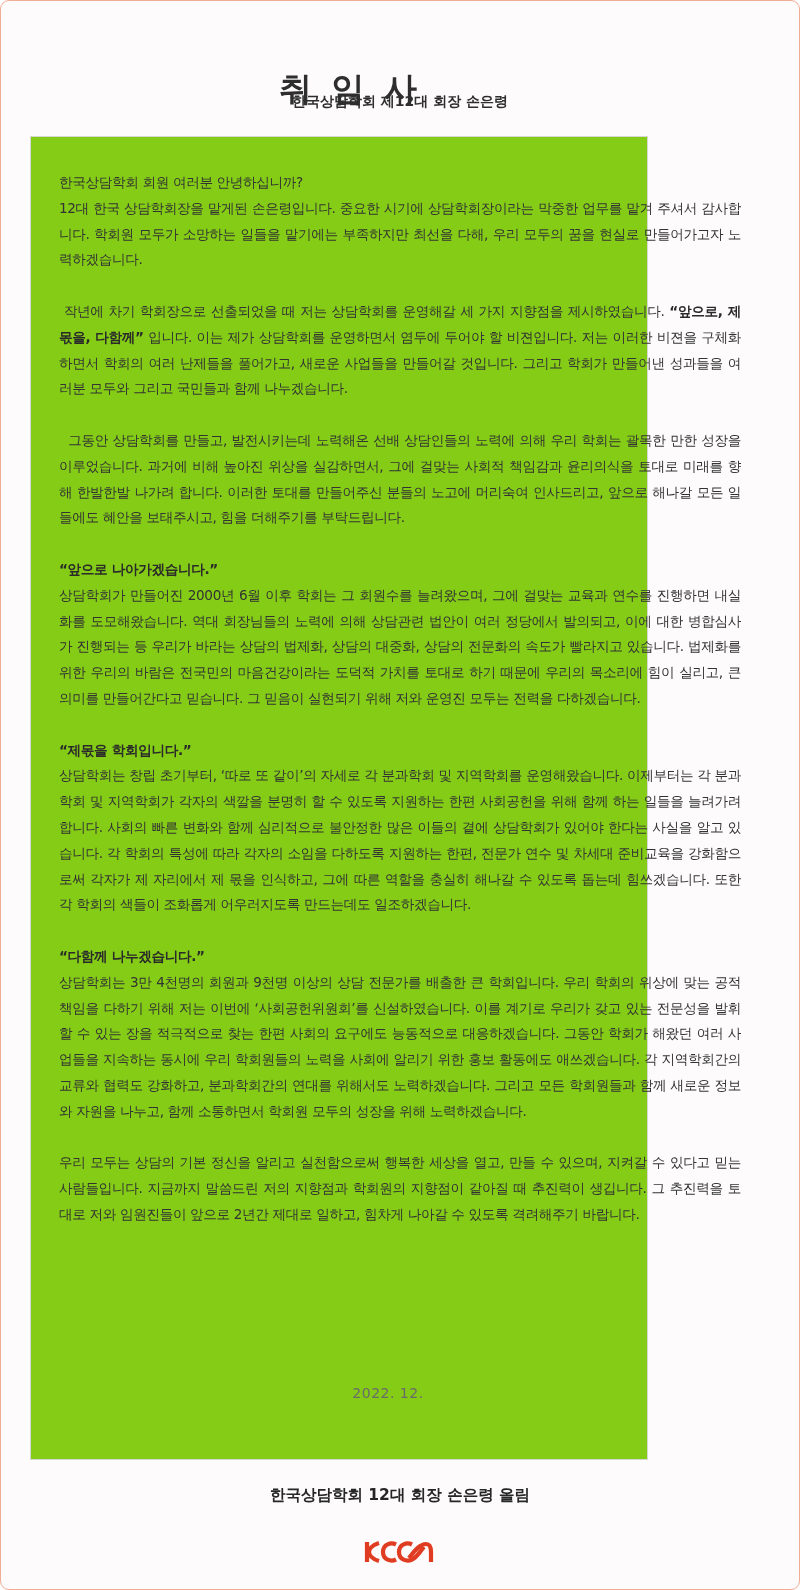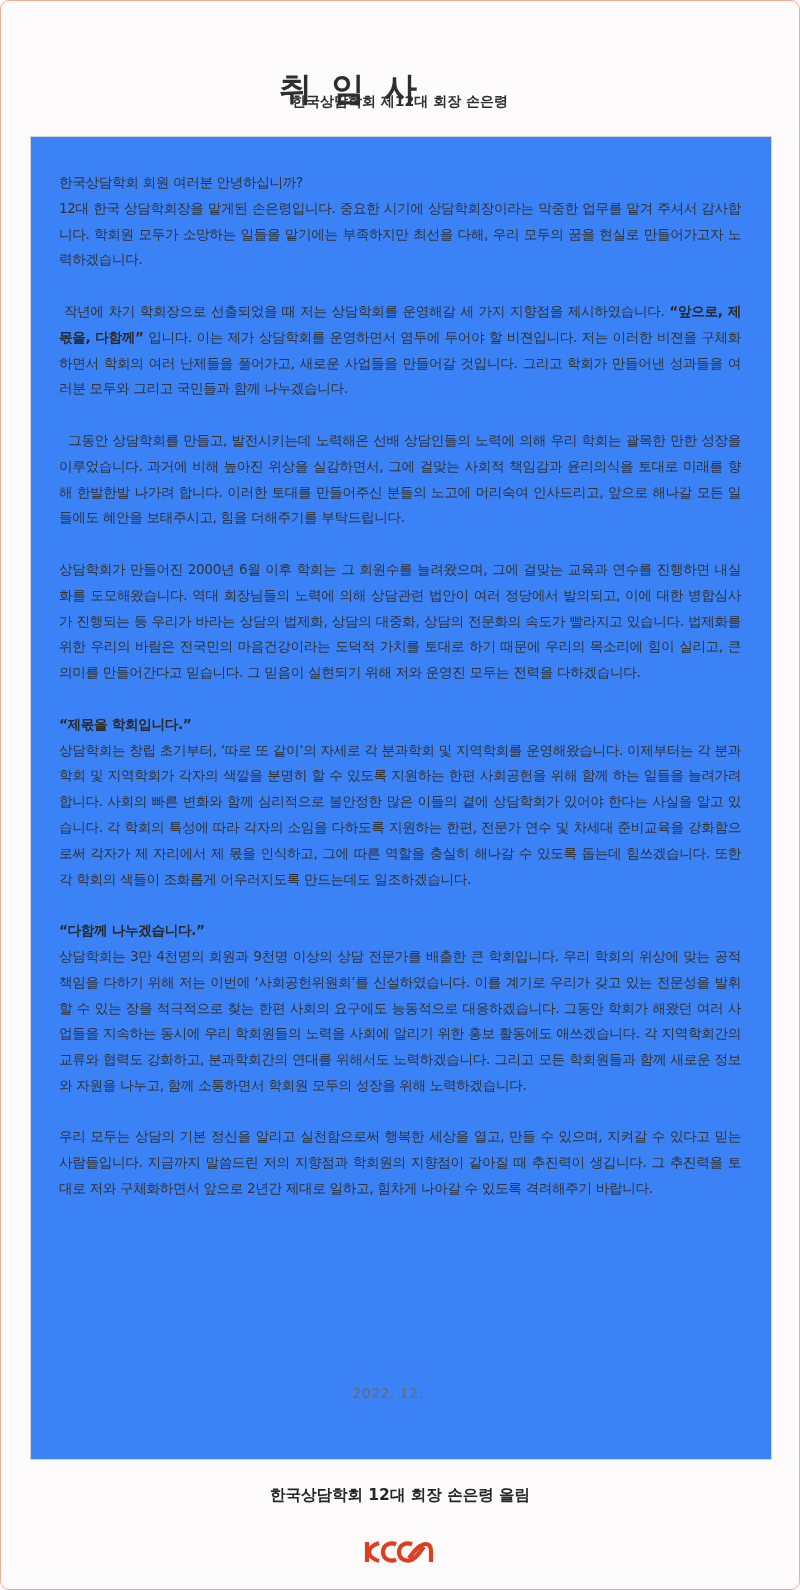--- a/index.html
+++ b/index.html
@@ -33,23 +33,23 @@
     position: absolute;
     top: 93px; left: 0; width: 800px;
     text-align: center;
     font-size: 14px;
     font-weight: bold;
     color: #2e2e2e;
   }
   .content-box {
     position: absolute;
     left: 30px; top: 136px;
-    width: 742px;
+    width: 618px;
     height: 1324px;
-    background: #3b82f6;
+    background: #84cc16;
     border: 1px solid #d6d6d6;
     box-sizing: border-box;
   }
   .letter {
     position: absolute;
     left: 28px; top: 33px;
     width: 682px;
     font-size: 13.6px;
     line-height: 25.8px;
     color: #333333;
@@ -90,32 +90,33 @@
 <div class="subtitle">한국상담학회 제12대 회장 손은령</div>
 
 <div class="content-box">
   <div class="letter">
     <p style="white-space: pre-line;">한국상담학회 회원 여러분 안녕하십니까?
 12대 한국 상담학회장을 맡게된 손은령입니다. 중요한 시기에 상담학회장이라는 막중한 업무를 맡겨 주셔서 감사합니다. 학회원 모두가 소망하는 일들을 맡기에는 부족하지만 최선을 다해, 우리 모두의 꿈을 현실로 만들어가고자 노력하겠습니다.</p>
     <p style="white-space: pre-wrap;"><span> 작년에 차기 학회장으로 선출되었을 때 저는 상담학회를 운영해갈 세 가지 지향점을 제시하였습니다. </span><b>“앞으로, 제 몫을, 다함께”</b><span> 입니다. 이는 제가 상담학회를 운영하면서 염두에 두어야 할 비젼입니다. 저는 이러한 비젼을 구체화하면서 학회의 여러 난제들을 풀어가고, 새로운 사업들을 만들어갈 것입니다. 그리고 학회가 만들어낸 성과들을 여러분 모두와 그리고 국민들과 함께 나누겠습니다.</span></p>
     <p style="white-space: pre-wrap;">  그동안 상담학회를 만들고, 발전시키는데 노력해온 선배 상담인들의 노력에 의해 우리 학회는 괄목한 만한 성장을 이루었습니다. 과거에 비해 높아진 위상을 실감하면서, 그에 걸맞는 사회적 책임감과 윤리의식을 토대로 미래를 향해 한발한발 나가려 합니다. 이러한 토대를 만들어주신 분들의 노고에 머리숙여 인사드리고, 앞으로 해나갈 모든 일들에도 혜안을 보태주시고, 힘을 더해주기를 부탁드립니다.</p>
 
     <p>
+      <span class="heading">“앞으로 나아가겠습니다.”</span>
       <span>상담학회가 만들어진 2000년 6월 이후 학회는 그 회원수를 늘려왔으며, 그에 걸맞는 교육과 연수를 진행하면 내실화를 도모해왔습니다. 역대 회장님들의 노력에 의해 상담관련 법안이 여러 정당에서 발의되고, 이에 대한 병합심사가 진행되는 등 우리가 바라는 상담의 법제화, 상담의 대중화, 상담의 전문화의 속도가 빨라지고 있습니다. 법제화를 위한 우리의 바람은 전국민의 마음건강이라는 도덕적 가치를 토대로 하기 때문에 우리의 목소리에 힘이 실리고, 큰 의미를 만들어간다고 믿습니다. 그 믿음이 실현되기 위해 저와 운영진 모두는 전력을 다하겠습니다.</span>
     </p>
     <p>
       <span class="heading">“제몫을 학회입니다.”</span>
       <span>상담학회는 창립 초기부터, ‘따로 또 같이’의 자세로 각 분과학회 및 지역학회를 운영해왔습니다. 이제부터는 각 분과학회 및 지역학회가 각자의 색깔을 분명히 할 수 있도록 지원하는 한편 사회공헌을 위해 함께 하는 일들을 늘려가려 합니다. 사회의 빠른 변화와 함께 심리적으로 불안정한 많은 이들의 곁에 상담학회가 있어야 한다는 사실을 알고 있습니다. 각 학회의 특성에 따라 각자의 소임을 다하도록 지원하는 한편, 전문가 연수 및 차세대 준비교육을 강화함으로써 각자가 제 자리에서 제 몫을 인식하고, 그에 따른 역할을 충실히 해나갈 수 있도록 돕는데 힘쓰겠습니다. 또한 각 학회의 색들이 조화롭게 어우러지도록 만드는데도 일조하겠습니다.</span>
     </p>
     <p>
       <span class="heading">“다함께 나누겠습니다.”</span>
       <span>상담학회는 3만 4천명의 회원과 9천명 이상의 상담 전문가를 배출한 큰 학회입니다. 우리 학회의 위상에 맞는 공적 책임을 다하기 위해 저는 이번에 ‘사회공헌위원회’를 신설하였습니다. 이를 계기로 우리가 갖고 있는 전문성을 발휘할 수 있는 장을 적극적으로 찾는 한편 사회의 요구에도 능동적으로 대응하겠습니다. 그동안 학회가 해왔던 여러 사업들을 지속하는 동시에 우리 학회원들의 노력을 사회에 알리기 위한 홍보 활동에도 애쓰겠습니다. 각 지역학회간의 교류와 협력도 강화하고, 분과학회간의 연대를 위해서도 노력하겠습니다. 그리고 모든 학회원들과 함께 새로운 정보와 자원을 나누고, 함께 소통하면서 학회원 모두의 성장을 위해 노력하겠습니다.</span>
     </p>
 
-    <p>우리 모두는 상담의 기본 정신을 알리고 실천함으로써 행복한 세상을 열고, 만들 수 있으며, 지켜갈 수 있다고 믿는 사람들입니다. 지금까지 말씀드린 저의 지향점과 학회원의 지향점이 같아질 때 추진력이 생깁니다. 그 추진력을 토대로 저와 구체화하면서 앞으로 2년간 제대로 일하고, 힘차게 나아갈 수 있도록 격려해주기 바랍니다.</p>
+    <p>우리 모두는 상담의 기본 정신을 알리고 실천함으로써 행복한 세상을 열고, 만들 수 있으며, 지켜갈 수 있다고 믿는 사람들입니다. 지금까지 말씀드린 저의 지향점과 학회원의 지향점이 같아질 때 추진력이 생깁니다. 그 추진력을 토대로 저와 임원진들이 앞으로 2년간 제대로 일하고, 힘차게 나아갈 수 있도록 격려해주기 바랍니다.</p>
   </div>
 </div>
 
 <div class="date">2022. 12.</div>
 
 <div class="signature">한국상담학회 12대 회장 손은령 올림</div>
 
 <svg class="logo" viewBox="0 0 70 22" xmlns="http://www.w3.org/2000/svg">
   <g fill="none" stroke="#e03c22" stroke-width="4.2" stroke-linecap="butt">
 

